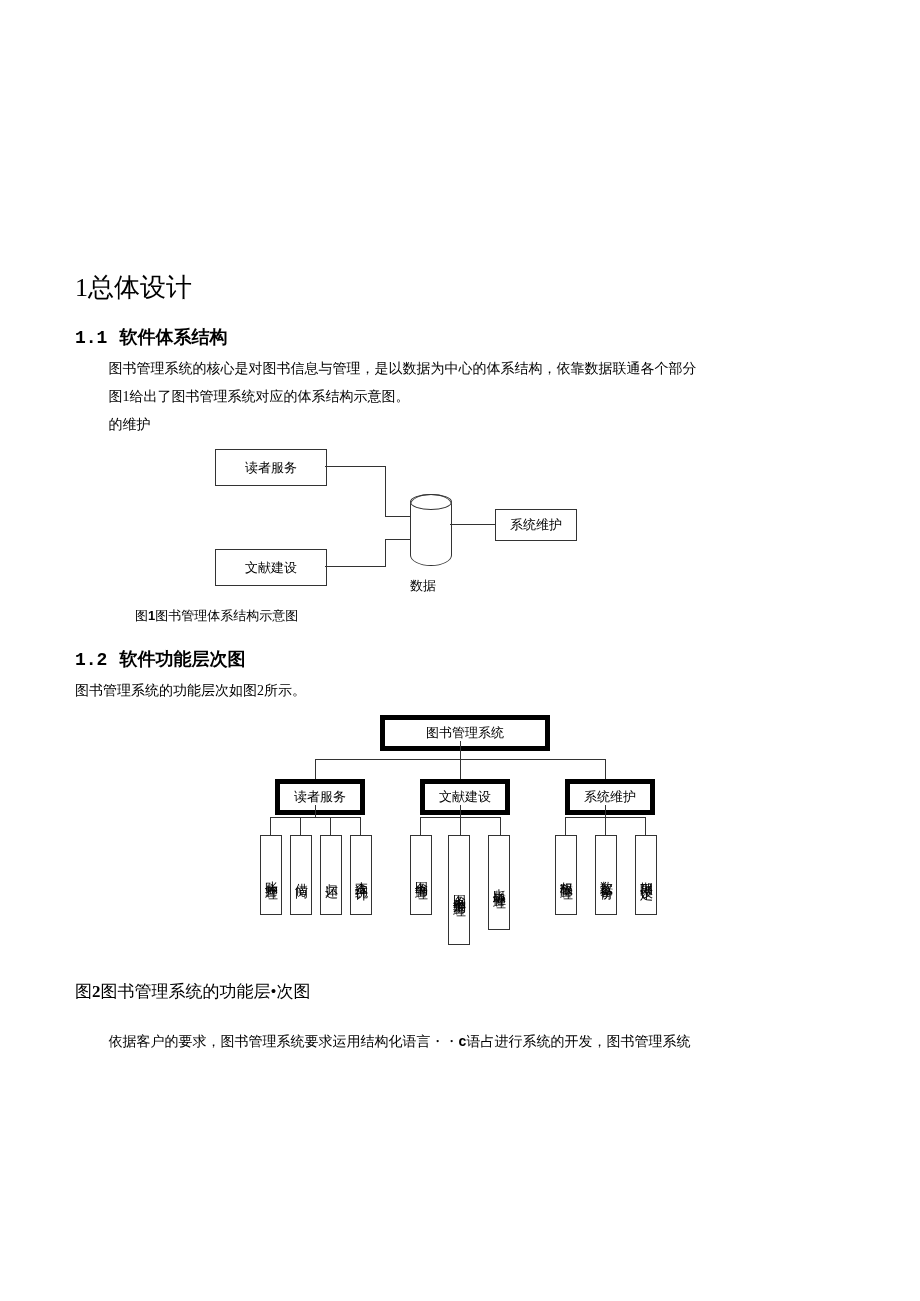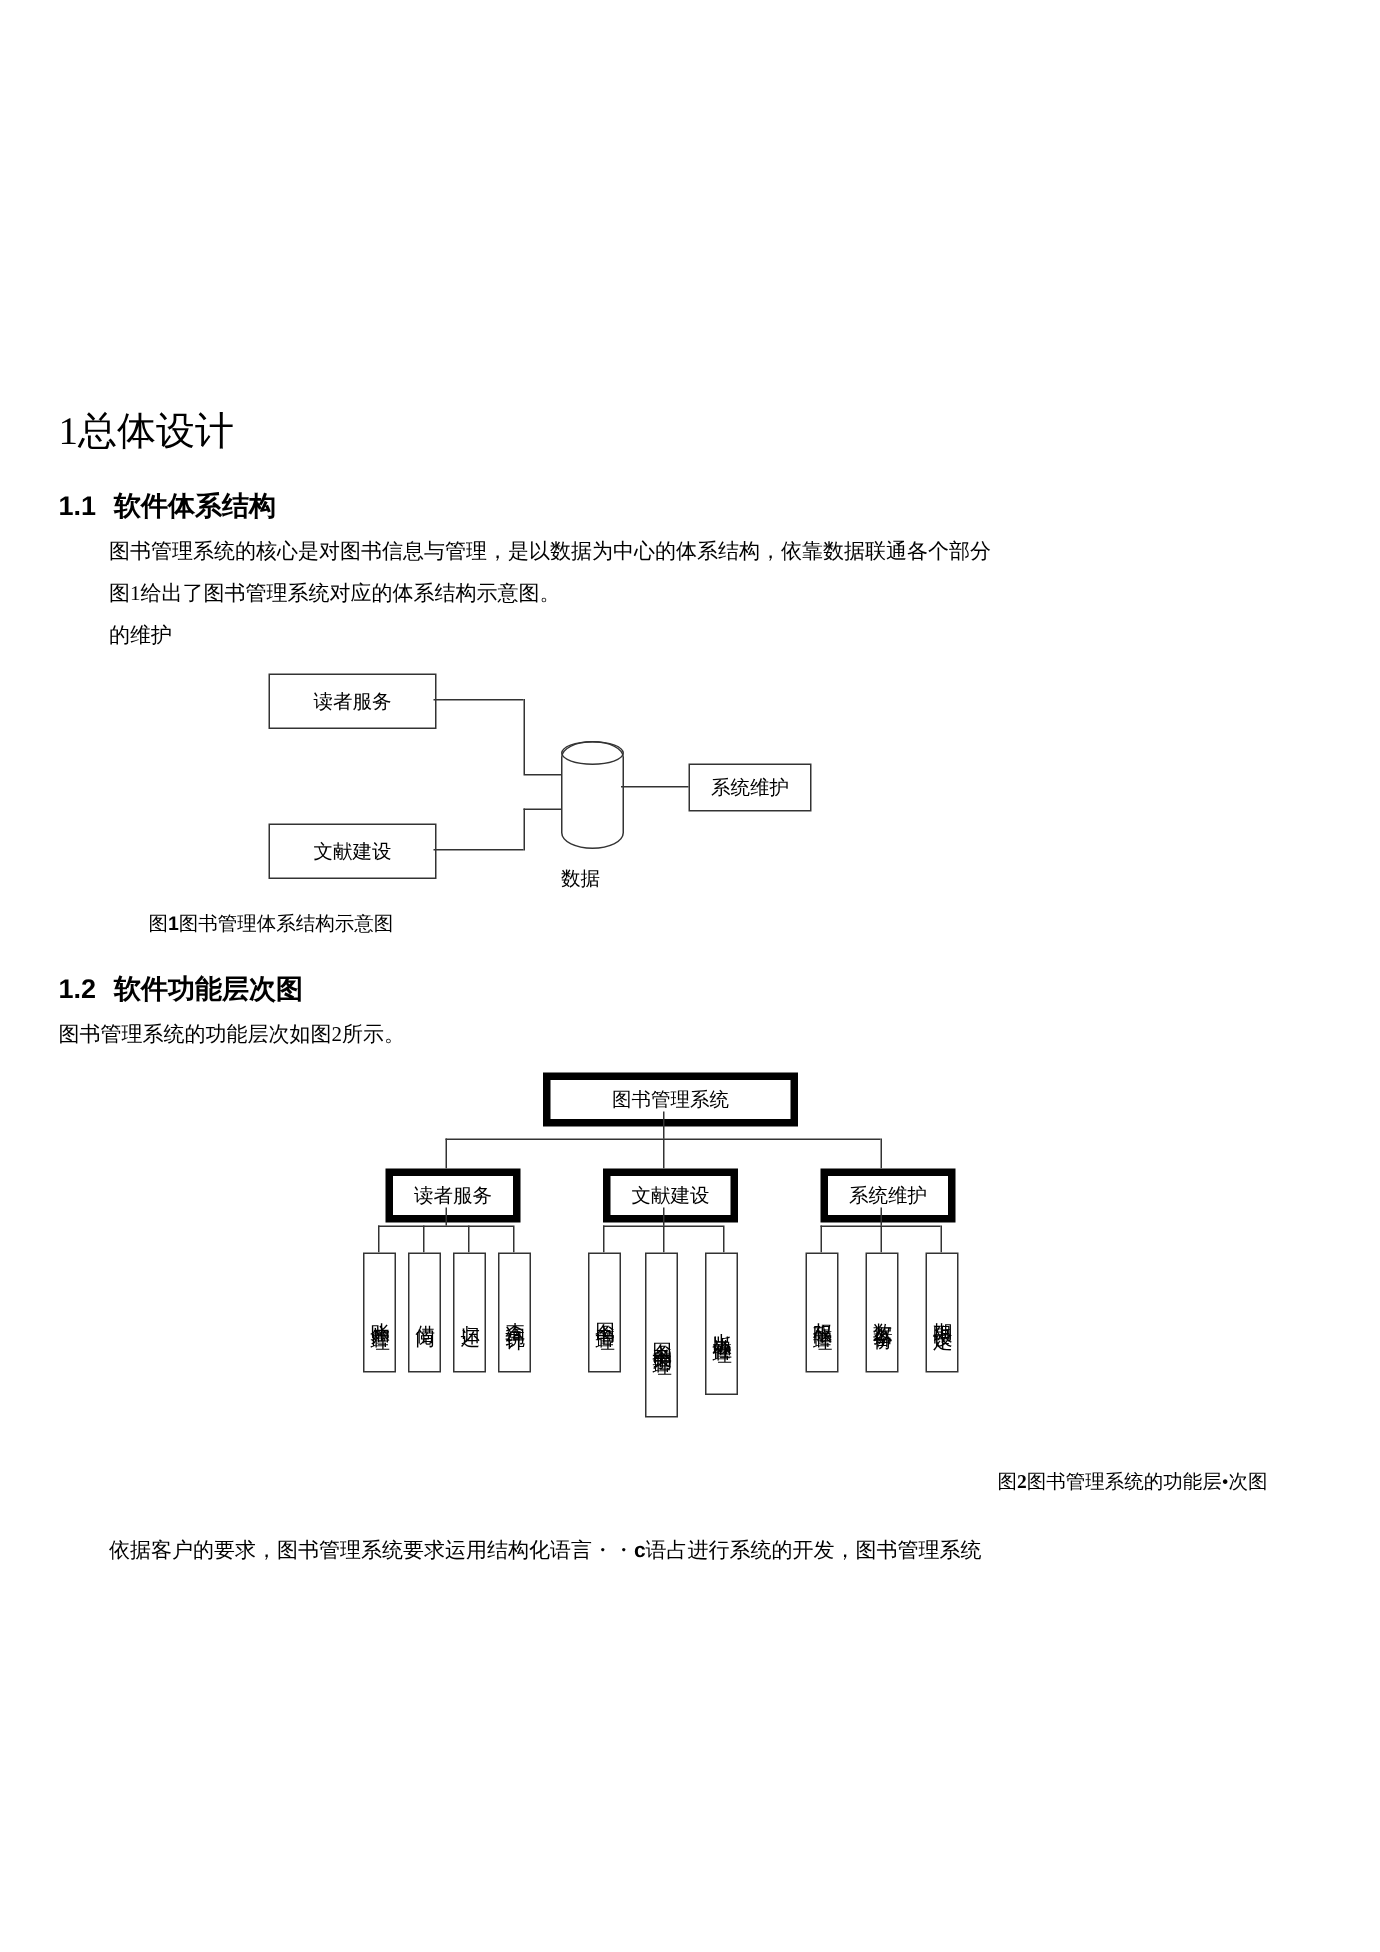--- a/index.html
+++ b/index.html
@@ -4,58 +4,58 @@
 <style>
   body {
     margin: 0;
     padding: 0;
     font-family: "SimSun", "Songti SC", serif;
     color: #000;
     background: #fff;
     width: 920px;
   }
   .page {
-    padding: 270px 75px 60px 39px;
+    padding: 270px 75px 60px 75px;
     box-sizing: border-box;
   }
   h1 {
     font-size: 26px;
     font-weight: normal;
     margin: 0 0 20px 0;
     font-family: "SimSun", serif;
   }
   h2 {
     font-size: 18px;
     font-weight: bold;
     margin: 18px 0 6px 0;
     font-family: "SimHei", "Heiti SC", sans-serif;
   }
   .h2-num {
-    font-family: Liberation Sans, sans-serif;
+    font-family: Liberation Mono, monospace;
     margin-right: 12px;
   }
   p {
     font-size: 14px;
     line-height: 2.0;
     margin: 0;
   }
   .indent {
     text-indent: 2.4em;
   }
   .unindented {
     text-indent: 0;
   }
   .caption {
     font-size: 13px;
     text-align: left;
     margin: 4px 0 12px 60px;
   }
   .caption-center {
-    font-size: 13px;
-    text-align: right;
+    font-size: 17px;
+    text-align: left;
     margin: 10px 0 18px 0;
   }
   .caption b {
     font-family: Arial, sans-serif;
   }
 
   
   .diagram1 {
     position: relative;
     width: 360px;

